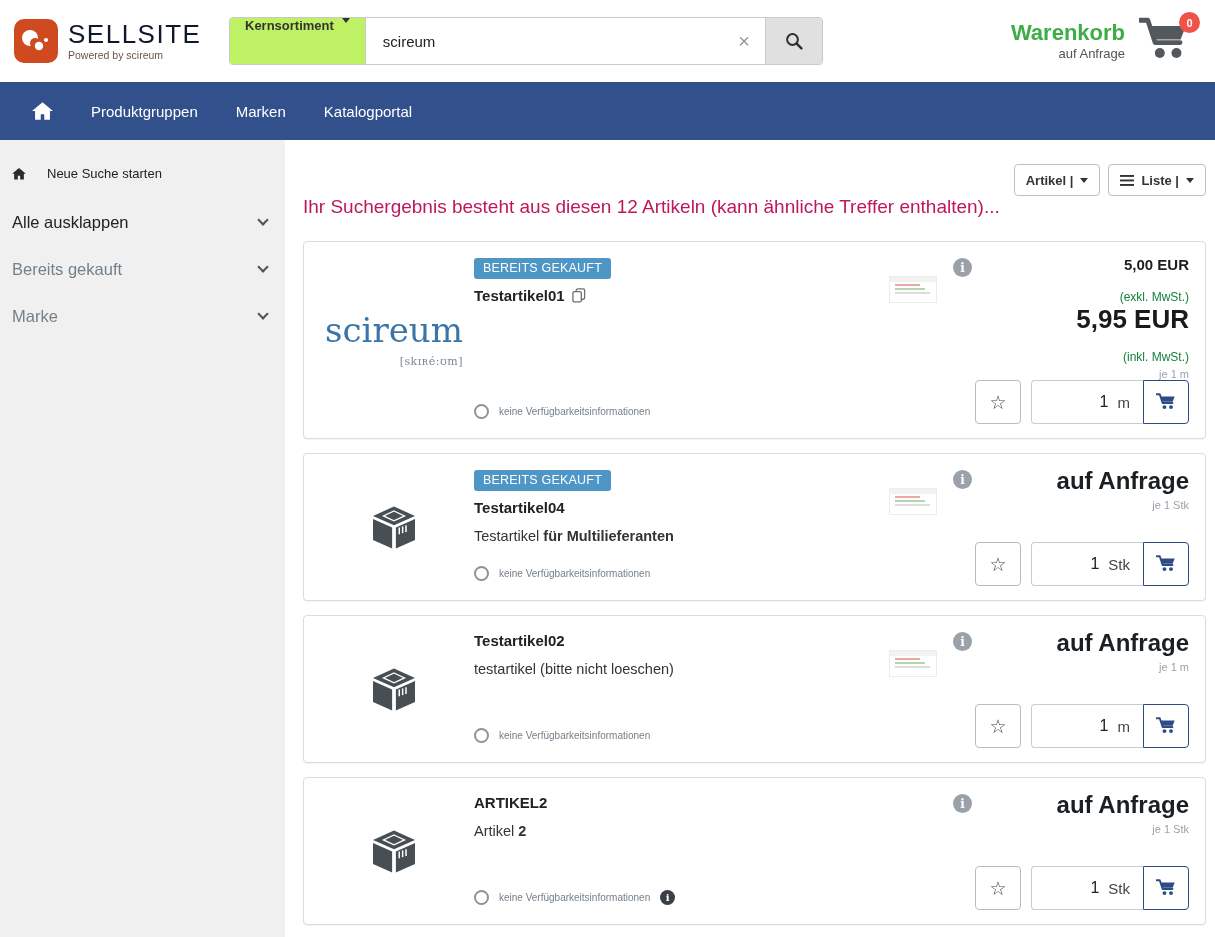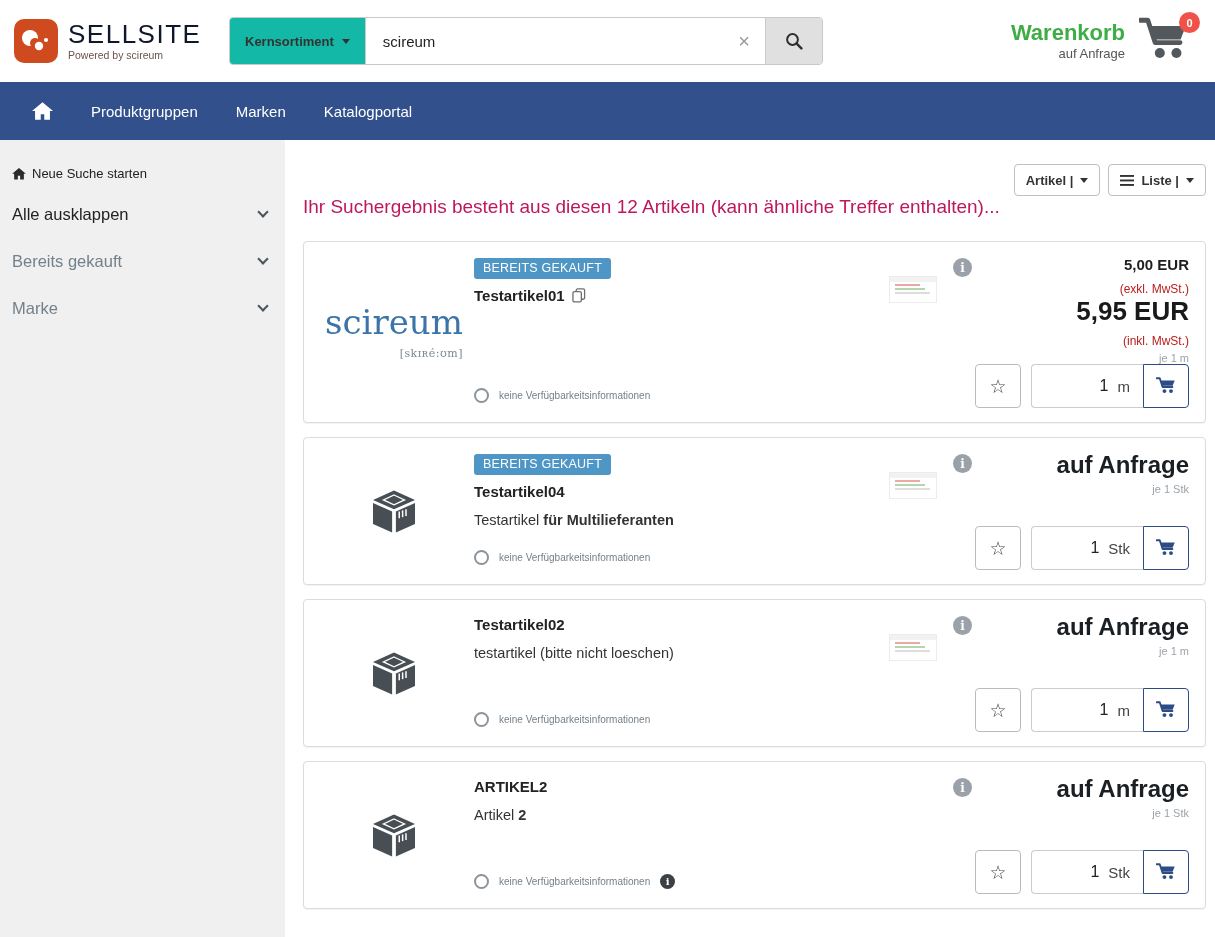--- a/index.html
+++ b/index.html
@@ -10,42 +10,42 @@
     background:#fff; color:#222;
   }
   
   .header { height:82px; display:flex; align-items:center; background:#fff; }
   .brand { display:flex; align-items:center; gap:10px; margin-left:14px; width:188px; flex-shrink:0; cursor:pointer; }
   .brand-icon { width:44px; height:44px; flex-shrink:0; }
   .brand-name { font-size:26px; font-weight:400; color:#0f172a; letter-spacing:1.5px; line-height:1; }
   .brand-tagline { font-size:10.5px; color:#6b5347; margin-top:2px; }
   .search-group { display:flex; align-items:stretch; height:48px; width:594px; margin-left:27px;
     border:1px solid #c9c9c9; border-radius:4px; overflow:hidden; background:#fff; }
-  .search-scope { background:#14b8a6; display:flex; align-items:center; gap:8px; padding:0 15px;
+  .search-scope { background:#bef264; display:flex; align-items:flex-start; gap:8px; padding:0 15px;
     font-size:13px; font-weight:700; color:#333; cursor:pointer; border-right:1px solid #c9c9c9; }
   .caret { width:0; height:0; border-left:4px solid transparent; border-right:4px solid transparent; border-top:5px solid #333; }
   .search-input-wrap { flex:1; position:relative; display:flex; align-items:center; }
   .search-input { border:none; outline:none; width:100%; height:100%; font-size:15px; padding:0 42px 0 17px; font-family:inherit; color:#222; }
   .clear-icon { position:absolute; right:15px; font-size:20px; color:#999; cursor:pointer; line-height:1; }
   .search-submit { width:57px; background:#e0e0e0; border-left:1px solid #c9c9c9; display:flex; align-items:center; justify-content:center; cursor:pointer; }
   .header-cart { margin-left:auto; margin-right:24px; display:flex; align-items:center; gap:14px; cursor:pointer; }
   .cart-texts { text-align:right; }
   .cart-title { color:#3fad46; font-size:22px; font-weight:700; line-height:1.1; }
   .cart-sub { color:#555; font-size:13px; margin-top:1px; }
   .cart-icon-wrap { position:relative; width:52px; height:48px; }
   .cart-badge { position:absolute; top:-5px; right:-9px; background:#f0524a; color:#fff; width:21px; height:21px;
     border-radius:50%; font-size:11px; font-weight:700; display:flex; align-items:center; justify-content:center; }
   
   .nav { height:58px; background:#31508c; display:flex; align-items:center; padding-left:32px; gap:38px; }
   .nav-home { display:flex; align-items:center; cursor:pointer; }
   .nav-item { color:#fff; font-size:15px; cursor:pointer; }
   
   .layout { display:flex; height:797px; }
   .sidebar { width:285px; background:#f0f0f0; padding:26px 16px 0 12px; flex-shrink:0; }
-  .new-search { display:flex; align-items:center; gap:6px; font-size:13px; color:#222; margin-bottom:24px; cursor:pointer; }
+  .new-search { display:flex; align-items:center; gap:21px; font-size:13px; color:#222; margin-bottom:32px; cursor:pointer; }
   .filter-row { display:flex; align-items:center; justify-content:space-between; margin-bottom:28px; cursor:pointer; padding-right:2px; }
   .filter-label { font-size:16.5px; }
   .filter-dark { color:#222; }
   .filter-gray { color:#74808a; }
   .chev { width:8px; height:8px; border-right:2px solid #4a545c; border-bottom:2px solid #4a545c; transform:rotate(45deg); margin-top:-5px; }
   .main { flex:1; padding:24px 9px 0 18px; overflow:hidden; }
   .toolbar { display:flex; justify-content:flex-end; gap:8px; }
   .tool-btn { display:flex; align-items:center; gap:7px; border:1px solid #bfbfbf; border-radius:4px; background:#fff;
     height:32px; padding:0 11px; font-size:13px; font-weight:600; color:#333; cursor:pointer; font-family:inherit; }
   .summary { font-size:19px; color:#be185d; font-weight:400; }
@@ -72,21 +72,21 @@
   .t-bar { height:5px; background:#f2f2f2; }
   .t-line { height:2px; margin:2px 3px 0 5px; }
   .t-red { background:#e9aaa4; width:55%; }
   .t-green { background:#b4d6ae; width:65%; }
   .t-gray { background:#ddd; width:75%; }
   .info-icon { width:19px; height:19px; border-radius:50%; background:#9aa1a8; color:#fff; font-size:12px; font-weight:700;
     display:flex; align-items:center; justify-content:center; margin-left:16px; margin-top:2px; cursor:pointer;
     font-family:"DejaVu Serif",serif; flex-shrink:0; }
   .price-block { margin-left:auto; text-align:right; }
   .price-sm { font-size:15px; font-weight:700; color:#1f1f1f; }
-  .price-note { font-size:12px; color:#b91c1c; margin-top:9px; }
+  .price-note { font-size:12px; color:#15803d; margin-top:17px; }
   .price-lg { font-size:26px; font-weight:700; color:#1a1a1a; margin-top:2px; line-height:1.05; }
   .price-per { font-size:11px; color:#9aa3ab; margin-top:4px; }
   .on-request { font-size:24px; font-weight:700; color:#1a1f24; line-height:1.1; }
   .right-bottom { margin-top:auto; display:flex; justify-content:flex-end; gap:10px; }
   .star-btn { width:46px; height:44px; border:1px solid #bbb; border-radius:4px; background:#fff; display:flex;
     align-items:center; justify-content:center; font-size:19px; color:#444; cursor:pointer; padding:0; }
   .qty-group { display:flex; }
   .qty-box { width:112px; height:44px; border:1px solid #ccc; border-right:none; border-radius:4px 0 0 4px; display:flex;
     align-items:center; justify-content:flex-end; padding-right:13px; gap:7px; background:#fff; }
   .qty-input { width:38px; border:none; outline:none; text-align:right; font-size:16px; color:#222; font-family:inherit; background:transparent; }

